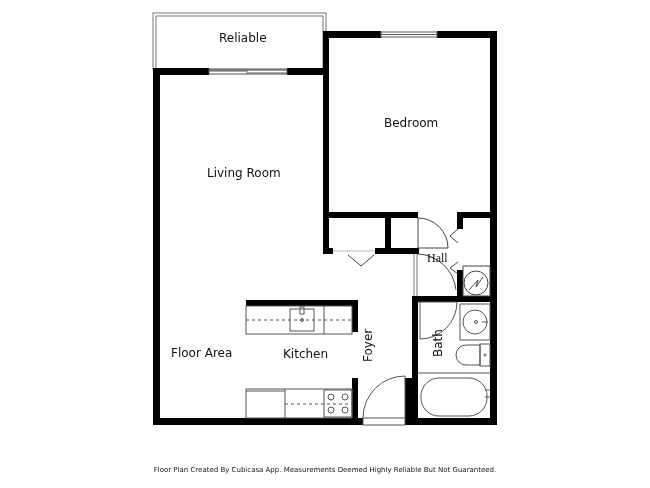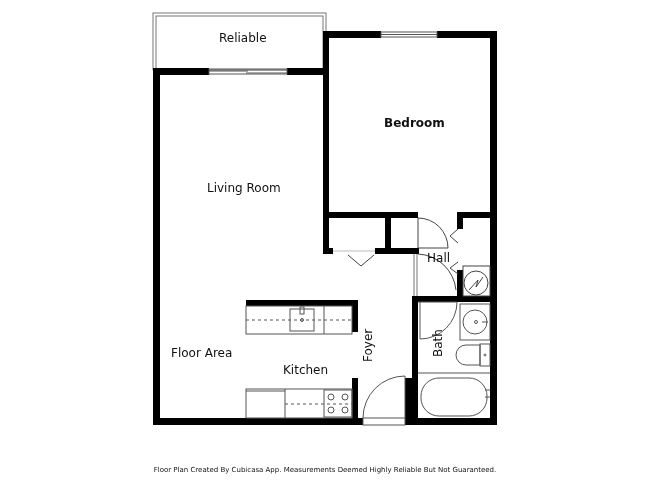--- a/index.html
+++ b/index.html
@@ -141,21 +141,21 @@
   </g>
   <g fill="none" stroke="#555" stroke-width="1">
     <line x1="418" y1="373" x2="490" y2="373"></line>
     <rect x="421" y="378" width="66" height="38" rx="18" ry="18"></rect>
     <line x1="485" y1="390" x2="490" y2="390"></line>
     <line x1="485" y1="397" x2="490" y2="397"></line>
   </g>
 </svg>
 
 <div class="room-label" style="left:219px; top:31px;">Reliable</div>
-<div class="room-label" style="left:384px; top:116px;font-weight:bold;">Bedroom</div>
-<div class="room-label" style="left:207px; top:181px;">Living Room</div>
-<div class="room-label" style="left:427px; top:251px;">Hall</div>
-<div class="room-label" style="left:283px; top:363px;">Kitchen</div>
+<div class="room-label" style="left:384px; top:116px;">Bedroom</div>
+<div class="room-label" style="left:207px; top:166px;">Living Room</div>
+<div class="room-label" style="left:427px; top:251px;font-family:Liberation Serif, serif;">Hall</div>
+<div class="room-label" style="left:283px; top:347px;">Kitchen</div>
 <div class="room-label" style="left:171px; top:346px;">Floor Area</div>
 <div class="room-label" style="left:361px; top:339px; transform: rotate(-90deg); transform-origin: left top; top:362px;">Foyer</div>
 <div class="room-label" style="left:431px; top:357px; transform: rotate(-90deg); transform-origin: left top;">Bath</div>
 
 <div class="footer">Floor Plan Created By Cubicasa App. Measurements Deemed Highly Reliable But Not Guaranteed.</div>
 
 </body></html>

